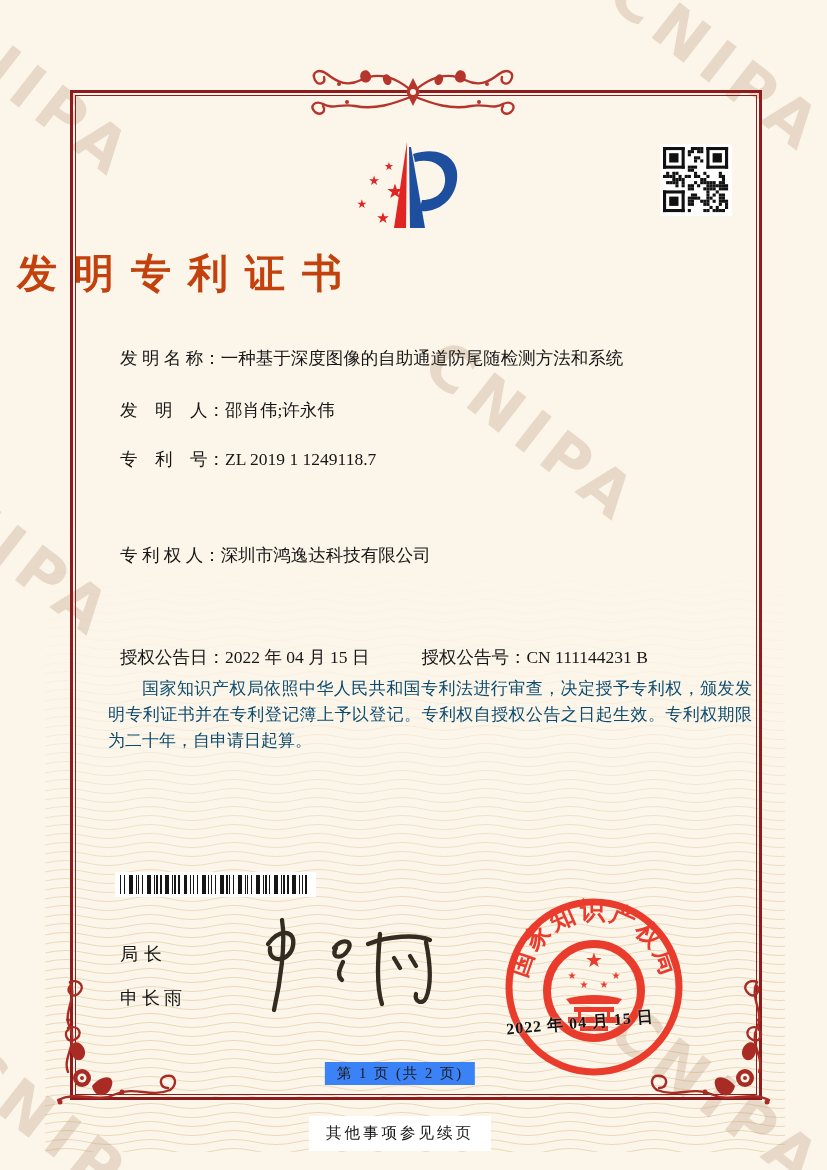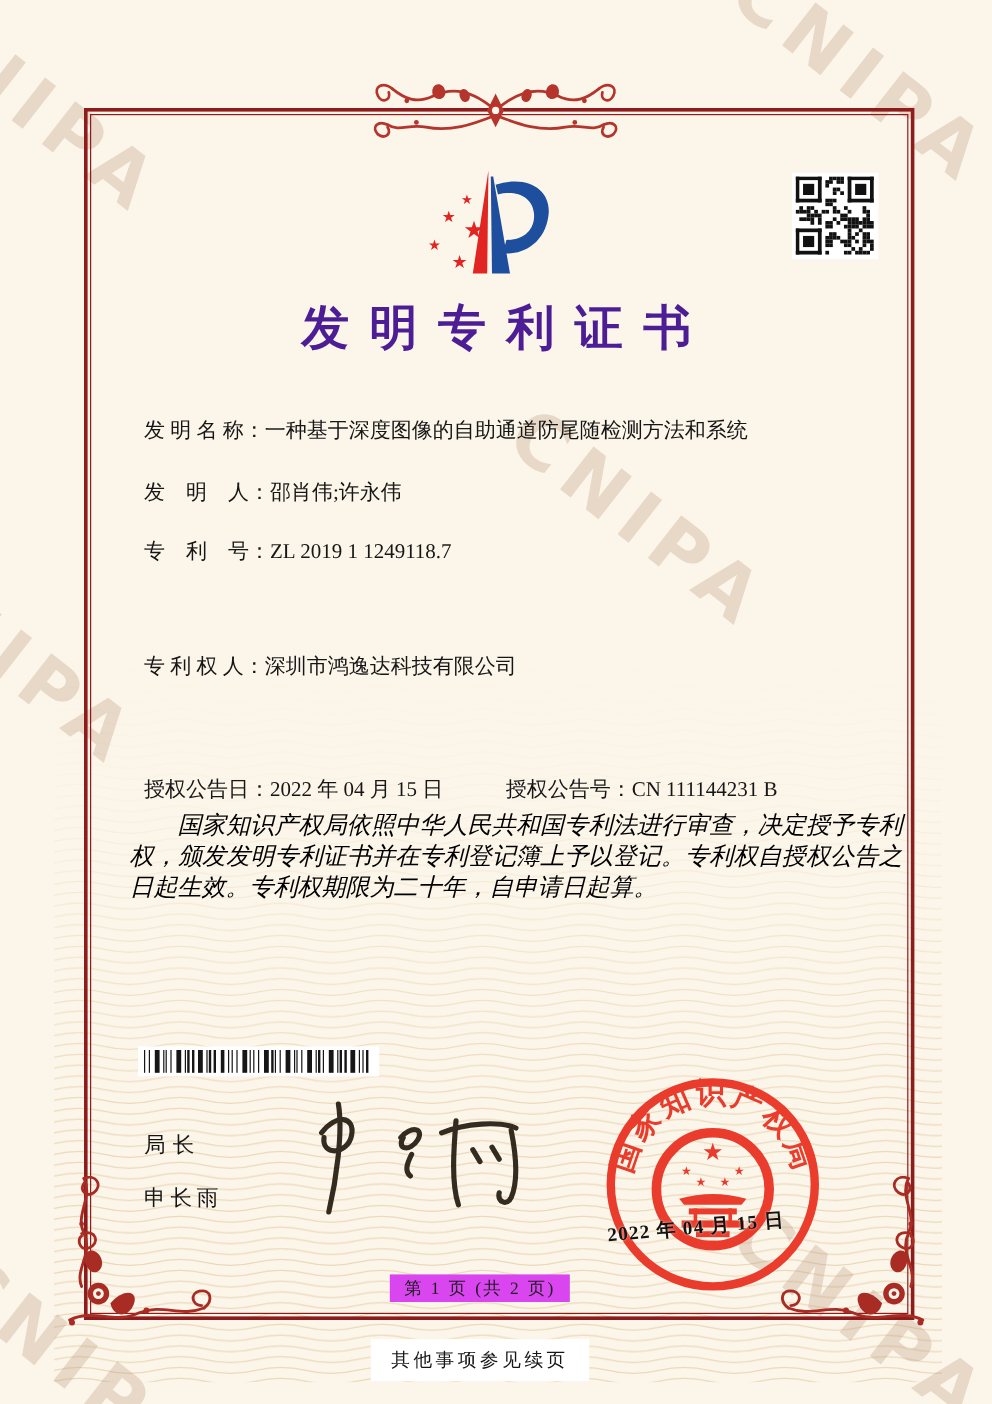--- a/index.html
+++ b/index.html
@@ -17,48 +17,48 @@
                  rgba(252,246,234,.35) 68%,rgba(252,246,234,0) 80%);}
   
   .frame{position:absolute;left:70px;top:90px;width:692px;height:1010px;
          border:3px solid #8e1c1c;box-sizing:border-box;z-index:4;}
   .frame::after{content:"";position:absolute;inset:2px;border:1px solid #8e1c1c;}
   .orn{z-index:5;}
   
   .cert-no{left:118px;top:146px;font-size:16px;letter-spacing:2px;color:#1d1d1d;z-index:6;}
   .qr{left:660px;top:144px;width:72px;height:72px;background:#fff;z-index:6;padding:3px;box-sizing:border-box;}
   .logo{left:350px;top:134px;z-index:6;}
-  .title{left:0;right:0;top:246px;text-align:center;font-size:40px;font-weight:bold;
-         letter-spacing:17px;padding-left:17px;color:#4c1d95;z-index:6;}
+  .title{left:0;right:0;top:246px;text-align:left;font-size:40px;font-weight:bold;
+         letter-spacing:17px;padding-left:17px;color:#c2410c;z-index:6;}
   
   .row{position:absolute;left:120px;font-size:17.5px;color:#161616;white-space:nowrap;
        display:flex;z-index:6;line-height:1.45;}
   .f-label{white-space:pre;}
   .f-value{white-space:pre;}
   .row.addr{white-space:normal;}
   .row.addr .f-value{white-space:normal;width:534px;line-height:1.5;}
   .grant2{margin-left:52px;display:flex;}
   
   .body-text{position:absolute;left:108px;top:676px;width:644px;z-index:6;}
-  .body-text p{margin:0;font-size:20px;line-height:25.8px;text-indent:2em;
-               text-align:justify;color:#000000;font-style:italic;}
+  .body-text p{margin:0;font-size:17px;line-height:25.8px;text-indent:2em;
+               text-align:justify;color:#0c4a6e;}
   
   .barcode{left:115px;top:872px;background:#fff;padding:3px 5px;z-index:6;
            display:flex;align-items:center;}
   
   .dir-title{left:120px;top:942px;font-size:18px;letter-spacing:6px;color:#141414;z-index:6;}
   .dir-name{left:120px;top:986px;font-size:18px;letter-spacing:4px;color:#141414;z-index:6;}
   .sig{left:230px;top:910px;z-index:6;}
   
   .seal{left:502px;top:895px;z-index:7;opacity:.95;}
   .seal-date{left:506px;top:1012px;width:170px;font-size:16px;font-weight:600;
              color:#131313;letter-spacing:1px;white-space:nowrap;z-index:8;
              transform:rotate(-5deg);text-shadow:0 0 2px rgba(252,246,234,.8);}
   
-  .page-ind{left:400px;top:1062px;transform:translateX(-50%);background:#d946ef;
+  .page-ind{left:400px;top:1062px;transform:translateX(-50%);background:#3b82f6;
             padding:2px 12px;font-size:14.5px;letter-spacing:2px;color:#1a1a1a;z-index:6;}
   .note{left:400px;top:1116px;transform:translateX(-50%);background:#fff;
         padding:7px 17px;font-size:15.5px;letter-spacing:3px;color:#151515;z-index:6;}
 </style>
 </head>
 <body>
 
 <div class="page">
 
   <svg class="waves" width="740" height="1060">

